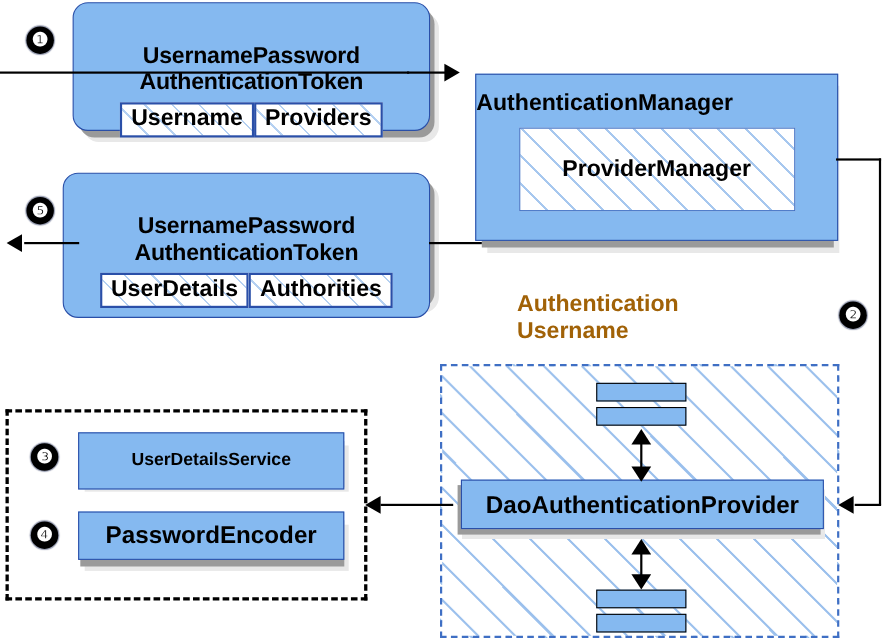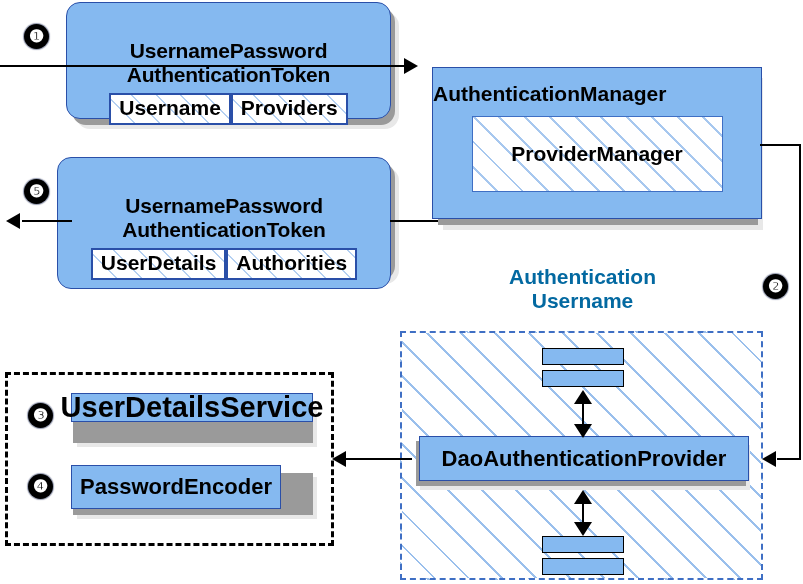--- a/index.html
+++ b/index.html
@@ -125,22 +125,21 @@
     border: 3px dashed #000000;
     box-sizing: border-box;
     background: #ffffff;
     z-index: 2;
   }
 
   
   .plain-label {
     font-size: 21px;
     font-weight: bold;
-    color: #0369a1;
-    text-align: center;
+    color: #a16207;
     line-height: 1.12;
     z-index: 5;
   }
 
   
   .badge {
     width: 25px;
     height: 25px;
     border-radius: 50%;
     background: #000000;
@@ -265,21 +264,21 @@
   <div class="abs bar" style="left:542px; top:536px; width:82px; height:17px;"></div>
   <div class="abs bar" style="left:542px; top:558px; width:82px; height:17px;"></div>
 
   <div class="abs line-h" style="left:346px; top:458px; width:66px;"></div>
   <div class="abs arrow arrow-left" style="left:332px; top:451px;"></div>
 
   <div class="abs deps-area" style="left:5px; top:372px; width:329px; height:174px;"></div>
 
   <div class="abs shadow-outer" style="left:77px; top:405px; width:240px; height:42px;"></div>
   <div class="abs shadow-inner" style="left:73px; top:401px; width:240px; height:42px;"></div>
-  <div class="abs node" style="left:71px; top:393px; width:242px; height:29px; font-size:29px;">UserDetailsService</div>
+  <div class="abs node" style="left:71px; top:393px; width:242px; height:52px; font-size:16px;">UserDetailsService</div>
   <div class="abs badge" style="left:28px; top:403px;">❸</div>
 
   <div class="abs shadow-outer" style="left:77px; top:477px; width:240px; height:42px;"></div>
   <div class="abs shadow-inner" style="left:73px; top:473px; width:240px; height:42px;"></div>
-  <div class="abs node" style="left:71px; top:465px; width:210px; height:44px; font-size:22px;">PasswordEncoder</div>
+  <div class="abs node" style="left:71px; top:465px; width:242px; height:44px; font-size:22px;">PasswordEncoder</div>
   <div class="abs badge" style="left:28px; top:474px;">❹</div>
 
 </div>
 
 </body></html>

